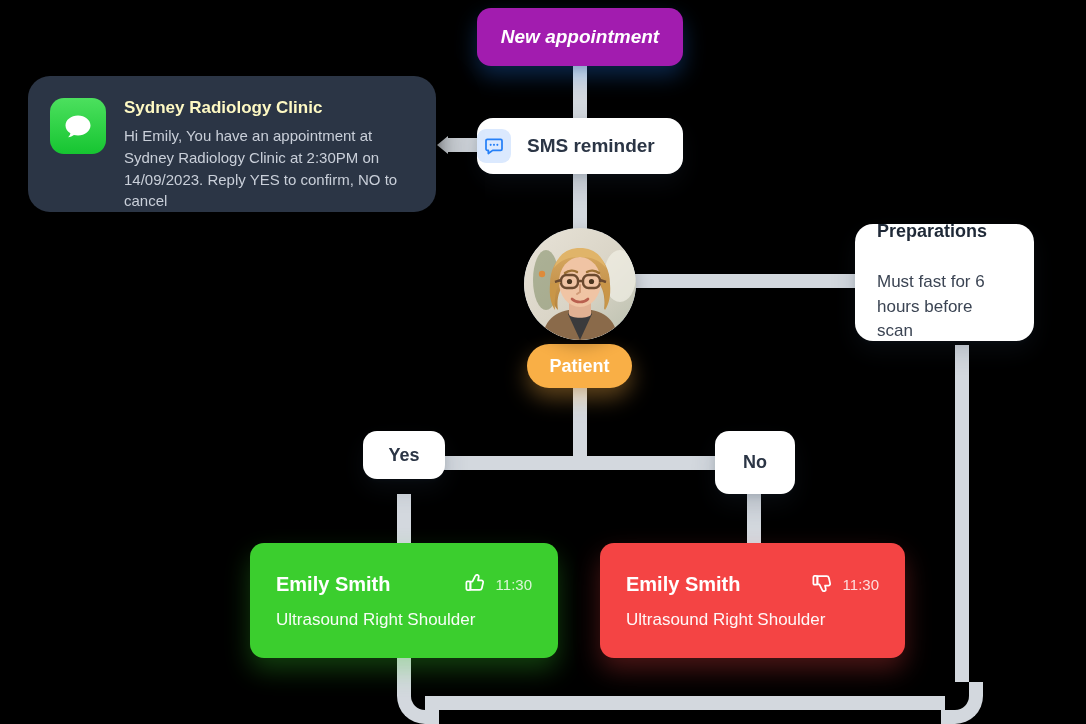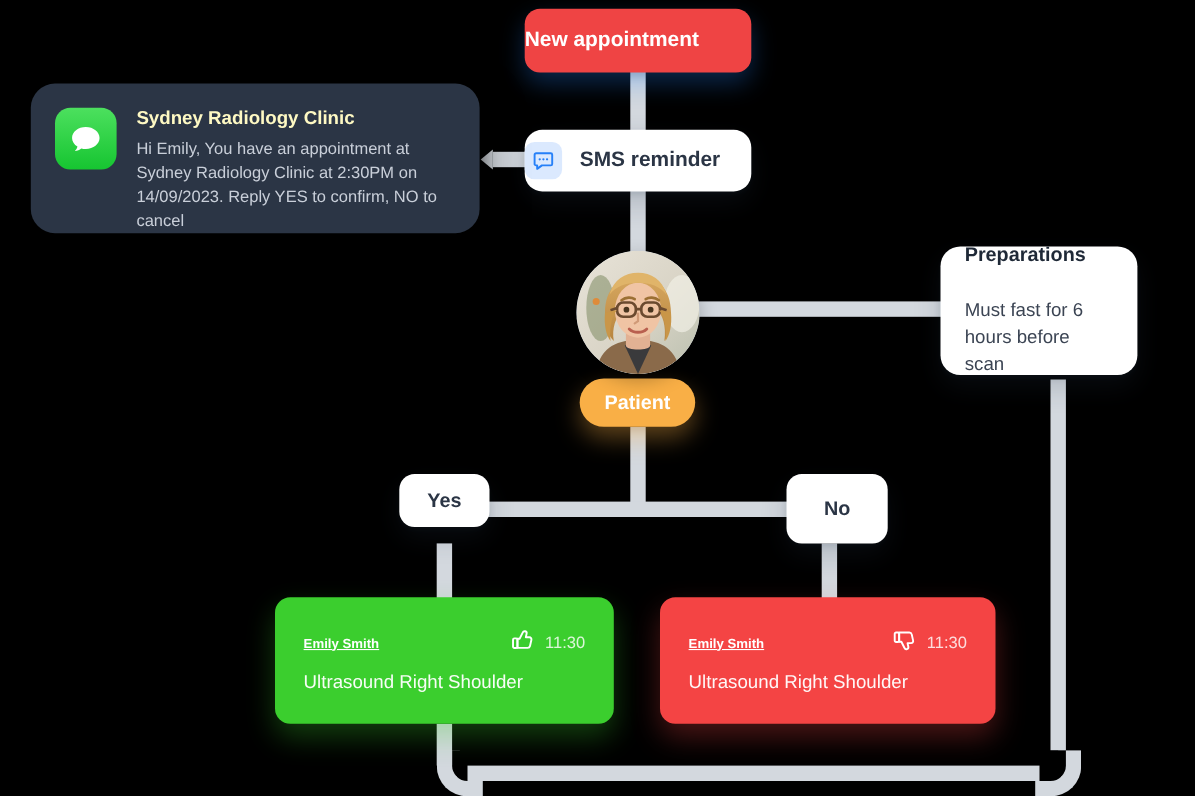--- a/index.html
+++ b/index.html
@@ -55,26 +55,28 @@
   .node {
     position: absolute;
     box-sizing: border-box;
     z-index: 2;
     display: flex;
     align-items: center;
   }
 
   
   .node-blue {
-    background: #ef4444;
+    background: #a21caf;
     border-radius: 14px;
     color: #ffffff;
     font-size: 19px;
     font-weight: bold;
+    justify-content: center;
     box-shadow: 0 10px 22px rgba(38,128,248,.30), 0 3px 8px rgba(0,0,0,.18);
+    font-style: italic;
   }
 
   
   .node-white {
     background: #ffffff;
     border-radius: 16px;
     color: #2b3545;
     box-shadow: 0 10px 24px rgba(40,55,75,.20), 0 2px 6px rgba(40,55,75,.12);
   }
 
@@ -138,21 +140,21 @@
     padding: 0 26px;
     color: #ffffff;
   }
   .result-green { background: #3bce2e; box-shadow: 0 12px 26px rgba(59,206,46,.30); }
   .result-red   { background: #f44444; box-shadow: 0 12px 26px rgba(244,68,68,.30); }
   .result-top {
     display: flex;
     align-items: center;
     gap: 10px;
   }
-  .result-name { font-size: 12px; font-weight: bold; flex: 1; text-decoration: underline; }
+  .result-name { font-size: 20px; font-weight: bold; flex: 1; }
   .result-time { font-size: 15px; color: rgba(255,255,255,.82); }
   .result-sub  { font-size: 17px; margin-top: 12px; color: rgba(255,255,255,.96); }
 
   
   .notif {
     position: absolute;
     z-index: 4;
     box-sizing: border-box;
     background: #2b3545;
     border-radius: 22px;
@@ -286,21 +288,21 @@
 
   <div class="node node-white prep" style="left:855px; top:224px; width:179px; height:117px;gap:18px;">
     <div class="prep-title">Preparations</div>
     <div class="prep-body">Must fast for 6 hours before scan</div>
   </div>
 
   <div class="node node-white node-choice" style="left:363px; top:431px; width:82px; height:48px;">
     <span>Yes</span>
   </div>
 
-  <div class="node node-white node-choice" style="left:715px; top:431px; width:92px; height:63px;">
+  <div class="node node-white node-choice" style="left:715px; top:431px; width:80px; height:63px;">
     <span>No</span>
   </div>
 
   <div class="node result result-green" style="left:250px; top:543px; width:308px; height:115px;">
     <div class="result-top">
       <span class="result-name">Emily Smith</span>
       <span>
         <svg width="22" height="22" viewBox="0 0 24 24" aria-hidden="true">
           <path d="M7 10.5h2.2l3.1-6.2a2 2 0 0 1 3.8 1.2l-.8 3.6h3.6a2 2 0 0 1 1.95 2.45l-1.4 6.2A2.4 2.4 0 0 1 17.1 19.6H7z" fill="none" stroke="#ffffff" stroke-width="1.9" stroke-linejoin="round"></path>
           <rect x="2.6" y="10.2" width="4.4" height="9.5" rx="1.3" fill="none" stroke="#ffffff" stroke-width="1.9"></rect>

